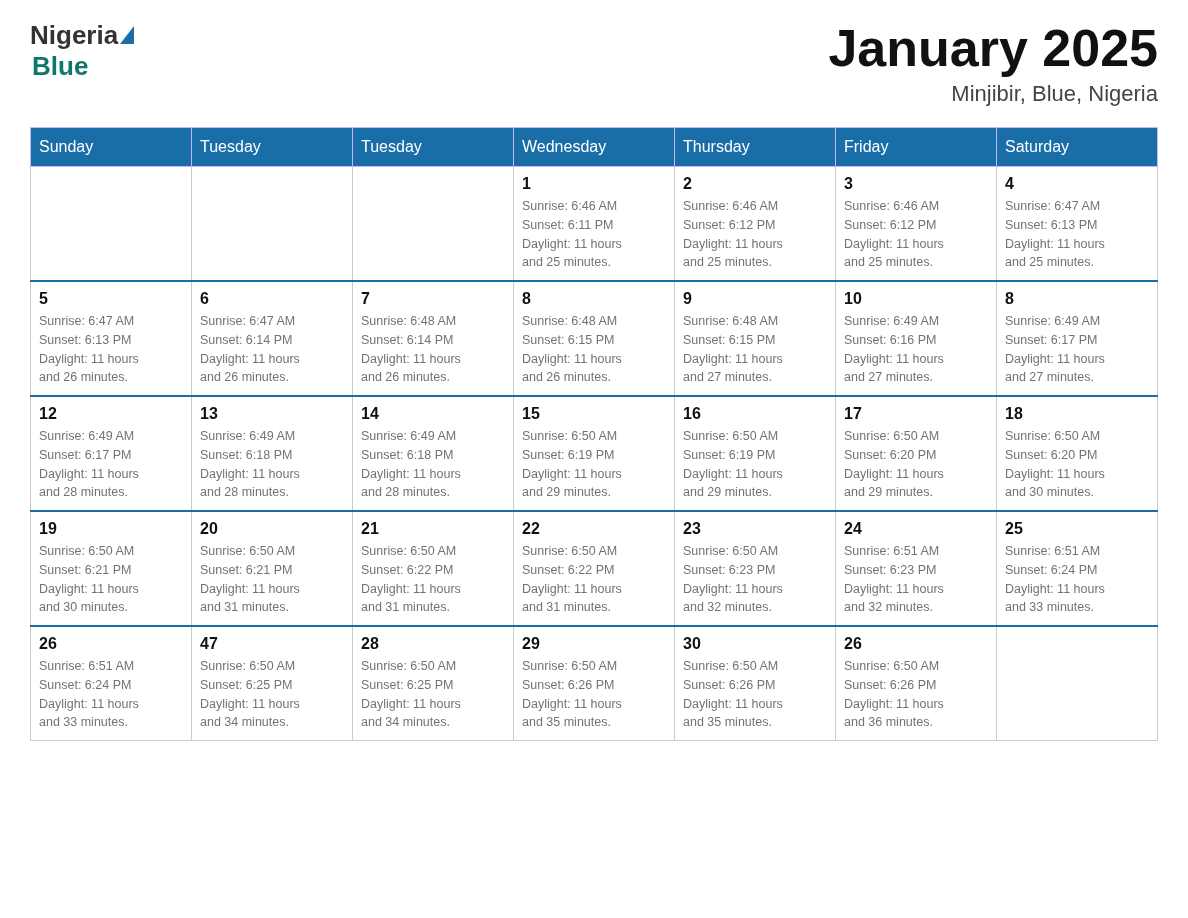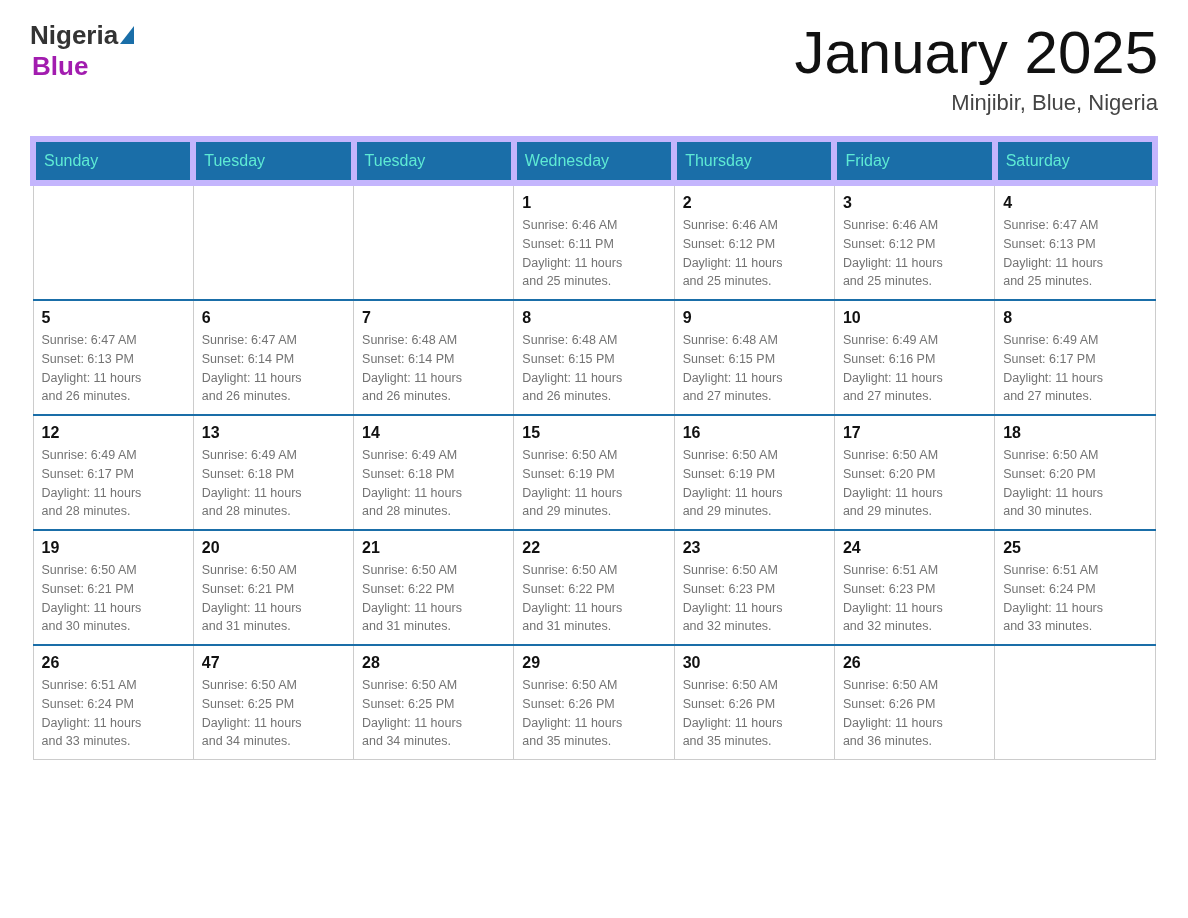--- a/index.html
+++ b/index.html
@@ -34,50 +34,50 @@
       width: 0;
       height: 0;
       border-left: 14px solid transparent;
       border-bottom: 18px solid #1a6ea8;
       margin-left: 2px;
       margin-bottom: 2px;
     }
     .logo-blue {
       font-size: 26px;
       font-weight: bold;
-      color: #a21caf;
+      color: #0f766e;
       margin-left: 2px;
     }
     .title-section {
       text-align: right;
     }
     .month-title {
-      font-size: 60px;
-      font-weight: normal;
+      font-size: 52px;
+      font-weight: bold;
       color: #111;
       line-height: 1.1;
     }
     .location {
       font-size: 22px;
       color: #444;
       margin-top: 4px;
     }
     .calendar {
       width: 100%;
       border-collapse: collapse;
       border: 1px solid #999;
     }
     .calendar th {
       background-color: #1a6ea8;
-      color: #5eead4;
+      color: #ffffff;
       font-size: 16px;
       font-weight: normal;
       padding: 10px 8px;
       text-align: left;
-      border: 6px solid #c4b5fd;
+      border: 1px solid #c4b5fd;
     }
     .calendar td {
       vertical-align: top;
       padding: 8px;
       border: 1px solid #ccc;
       width: 14.28%;
       min-height: 110px;
       font-size: 13px;
       color: #333;
     }

